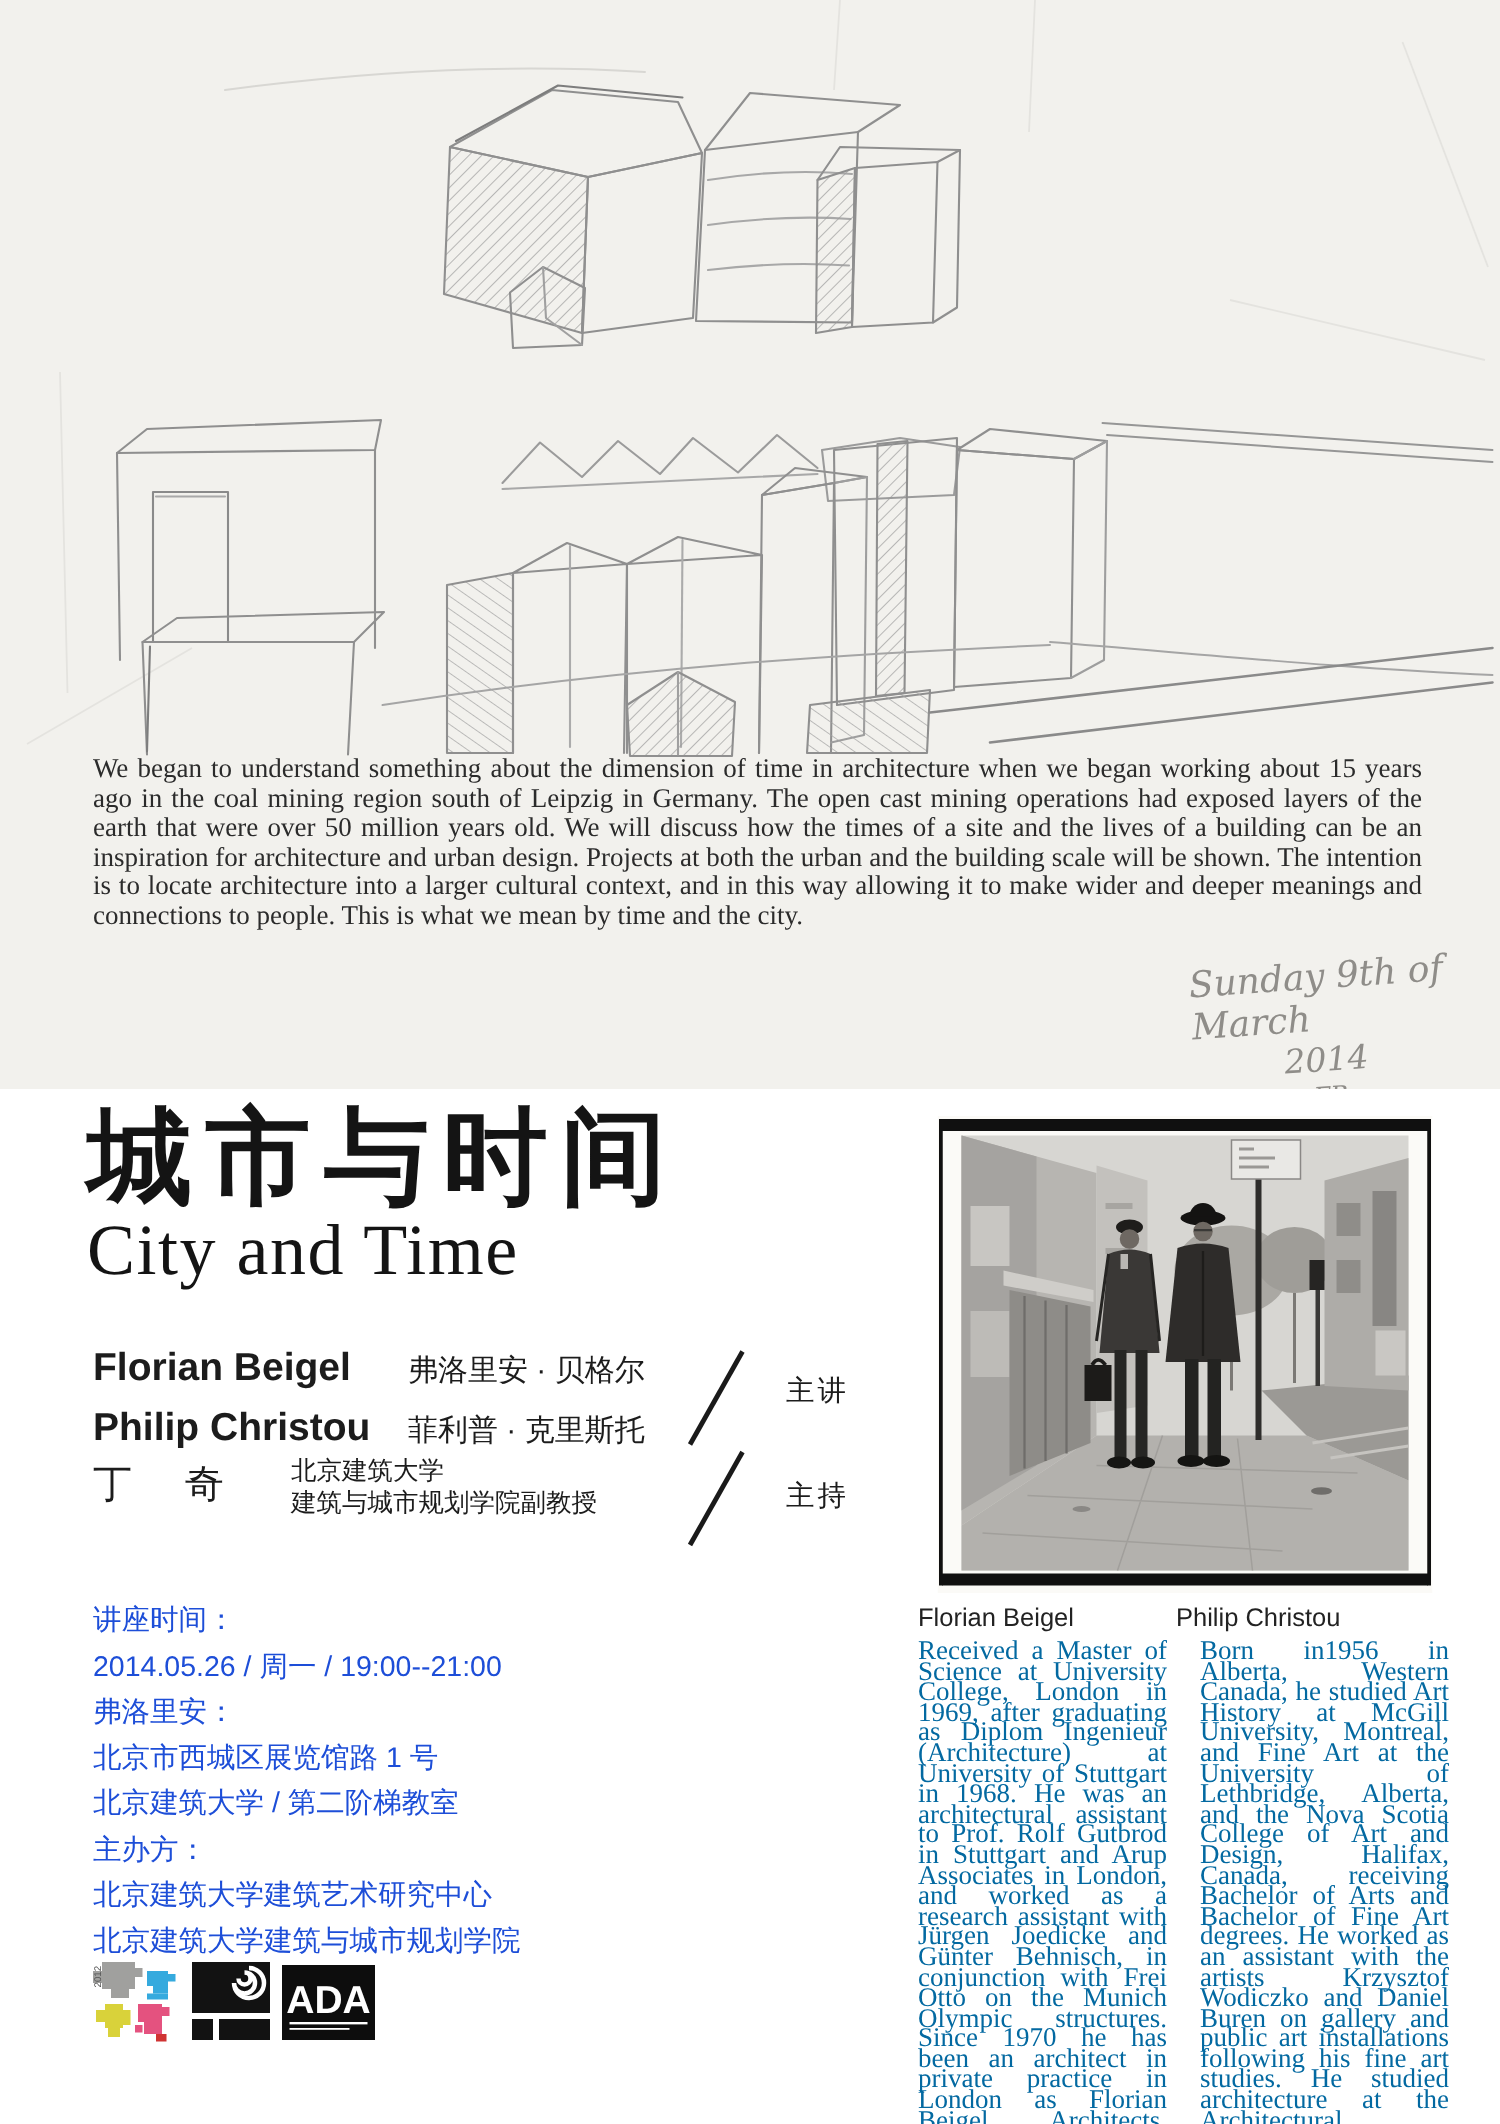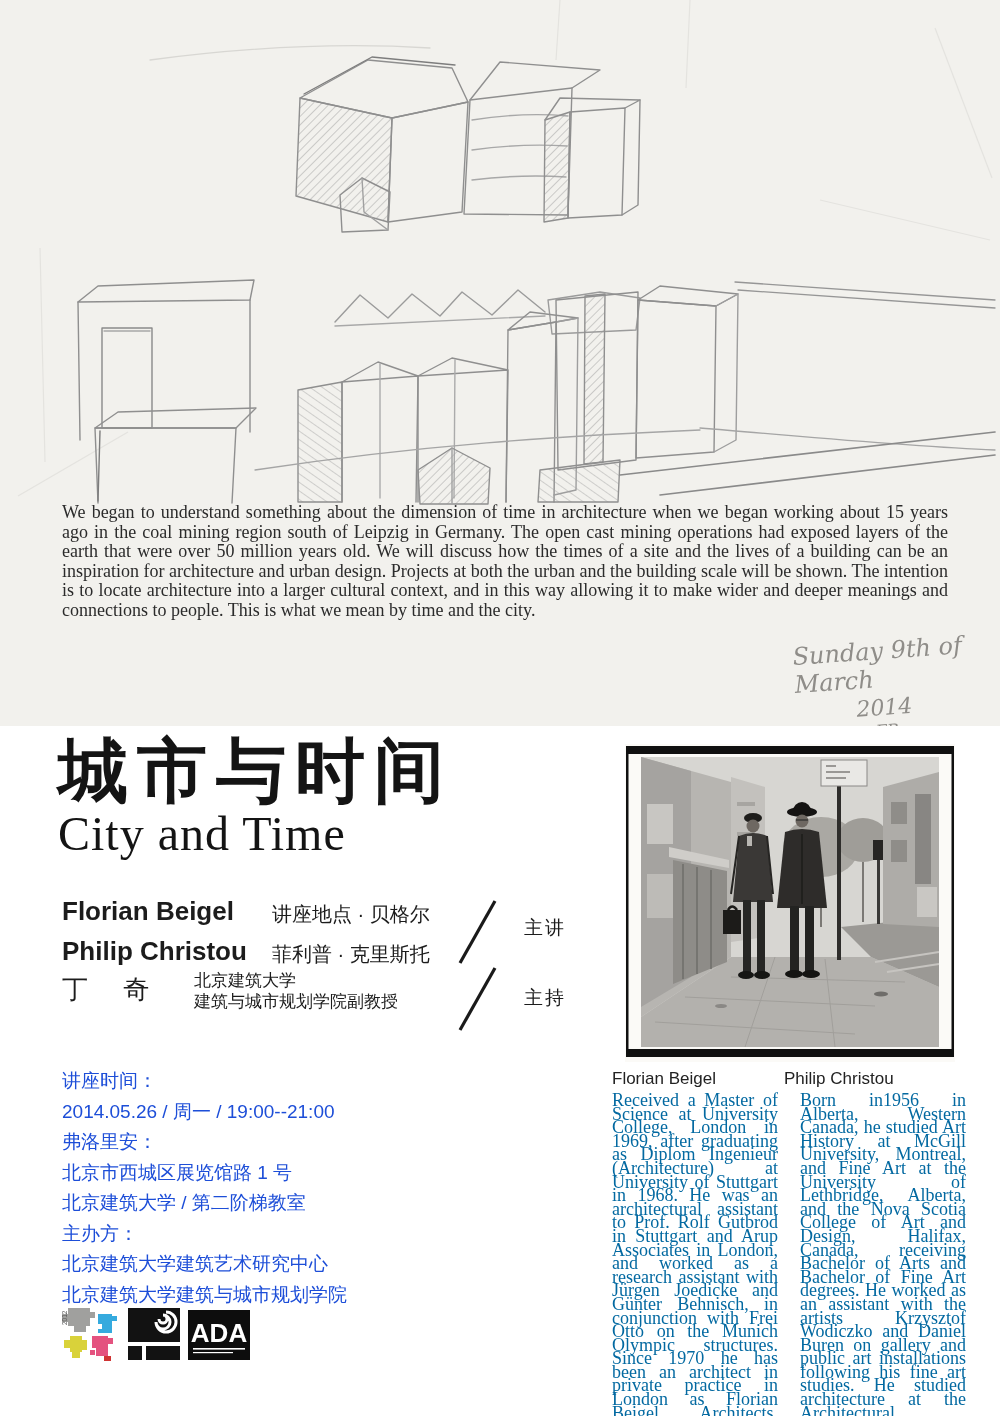--- a/index.html
+++ b/index.html
@@ -142,21 +142,21 @@
       <div class="note-3">FB</div>
     </div>
   </section>
 
   <section class="white">
 
     <h1 class="title-cn">城市与时间</h1>
     <h2 class="title-en">City and Time</h2>
 
     <span class="spk-en" style="top:172px">Florian Beigel</span>
-    <span class="spk-cn" style="top:178px">讲座地点 · 贝格尔</span>
+    <span class="spk-cn" style="top:178px">弗洛里安 · 贝格尔</span>
     <span class="spk-en" style="top:212px">Philip Christou</span>
     <span class="spk-cn" style="top:218px">菲利普 · 克里斯托</span>
     <span class="mod-cn">丁 奇</span>
     <div class="mod-affil">
       <div>北京建筑大学</div>
       <div>建筑与城市规划学院副教授</div>
     </div>
 
     <svg class="slashes" width="60" height="150" viewBox="0 0 60 150">
       <line x1="10" y1="72" x2="45" y2="10" stroke="#1a1a1a" stroke-width="3.2"></line>

